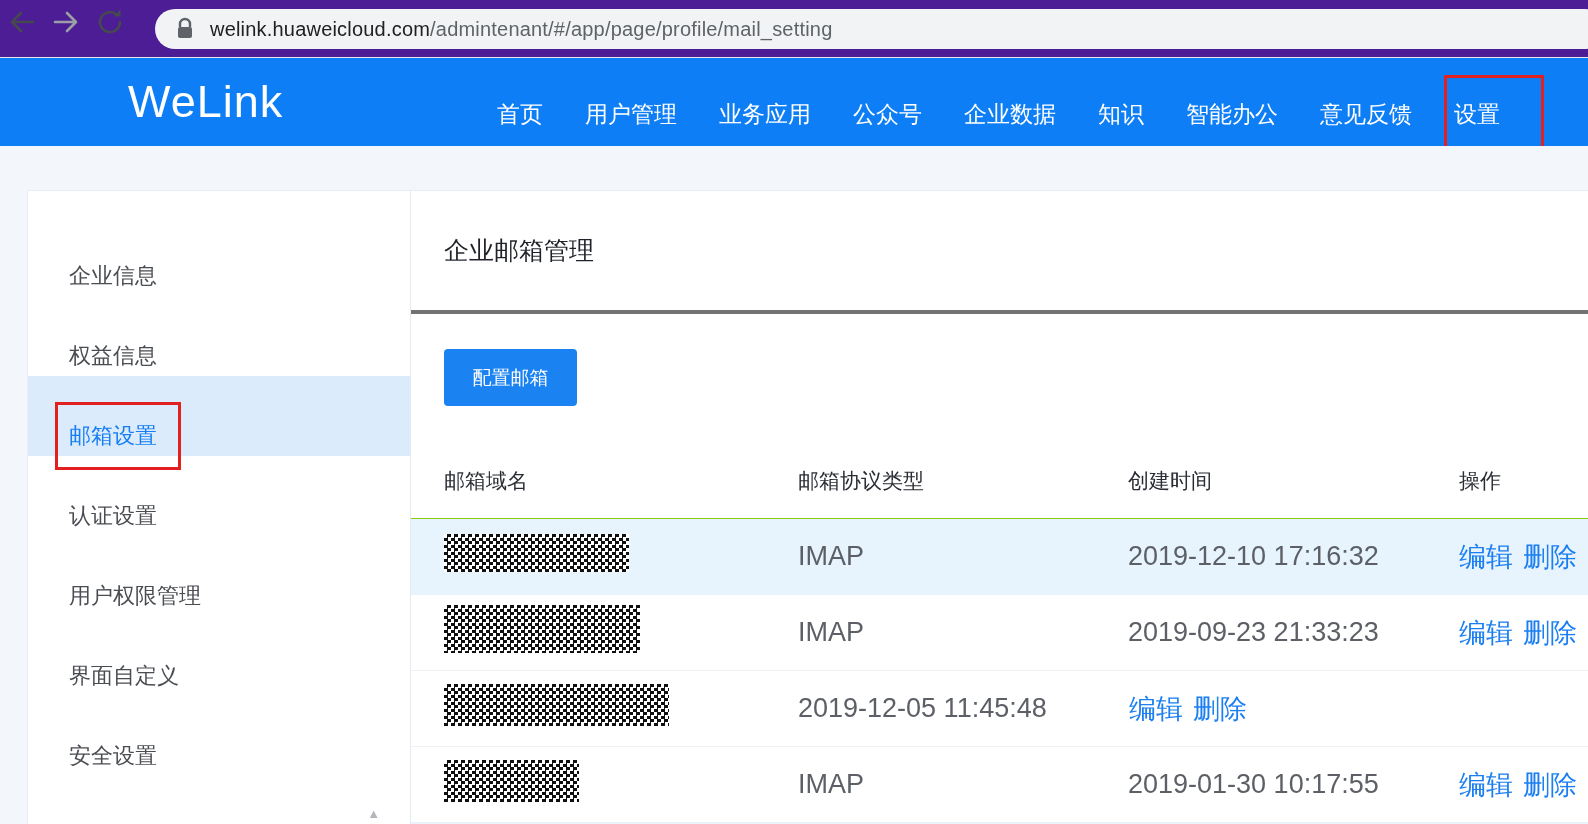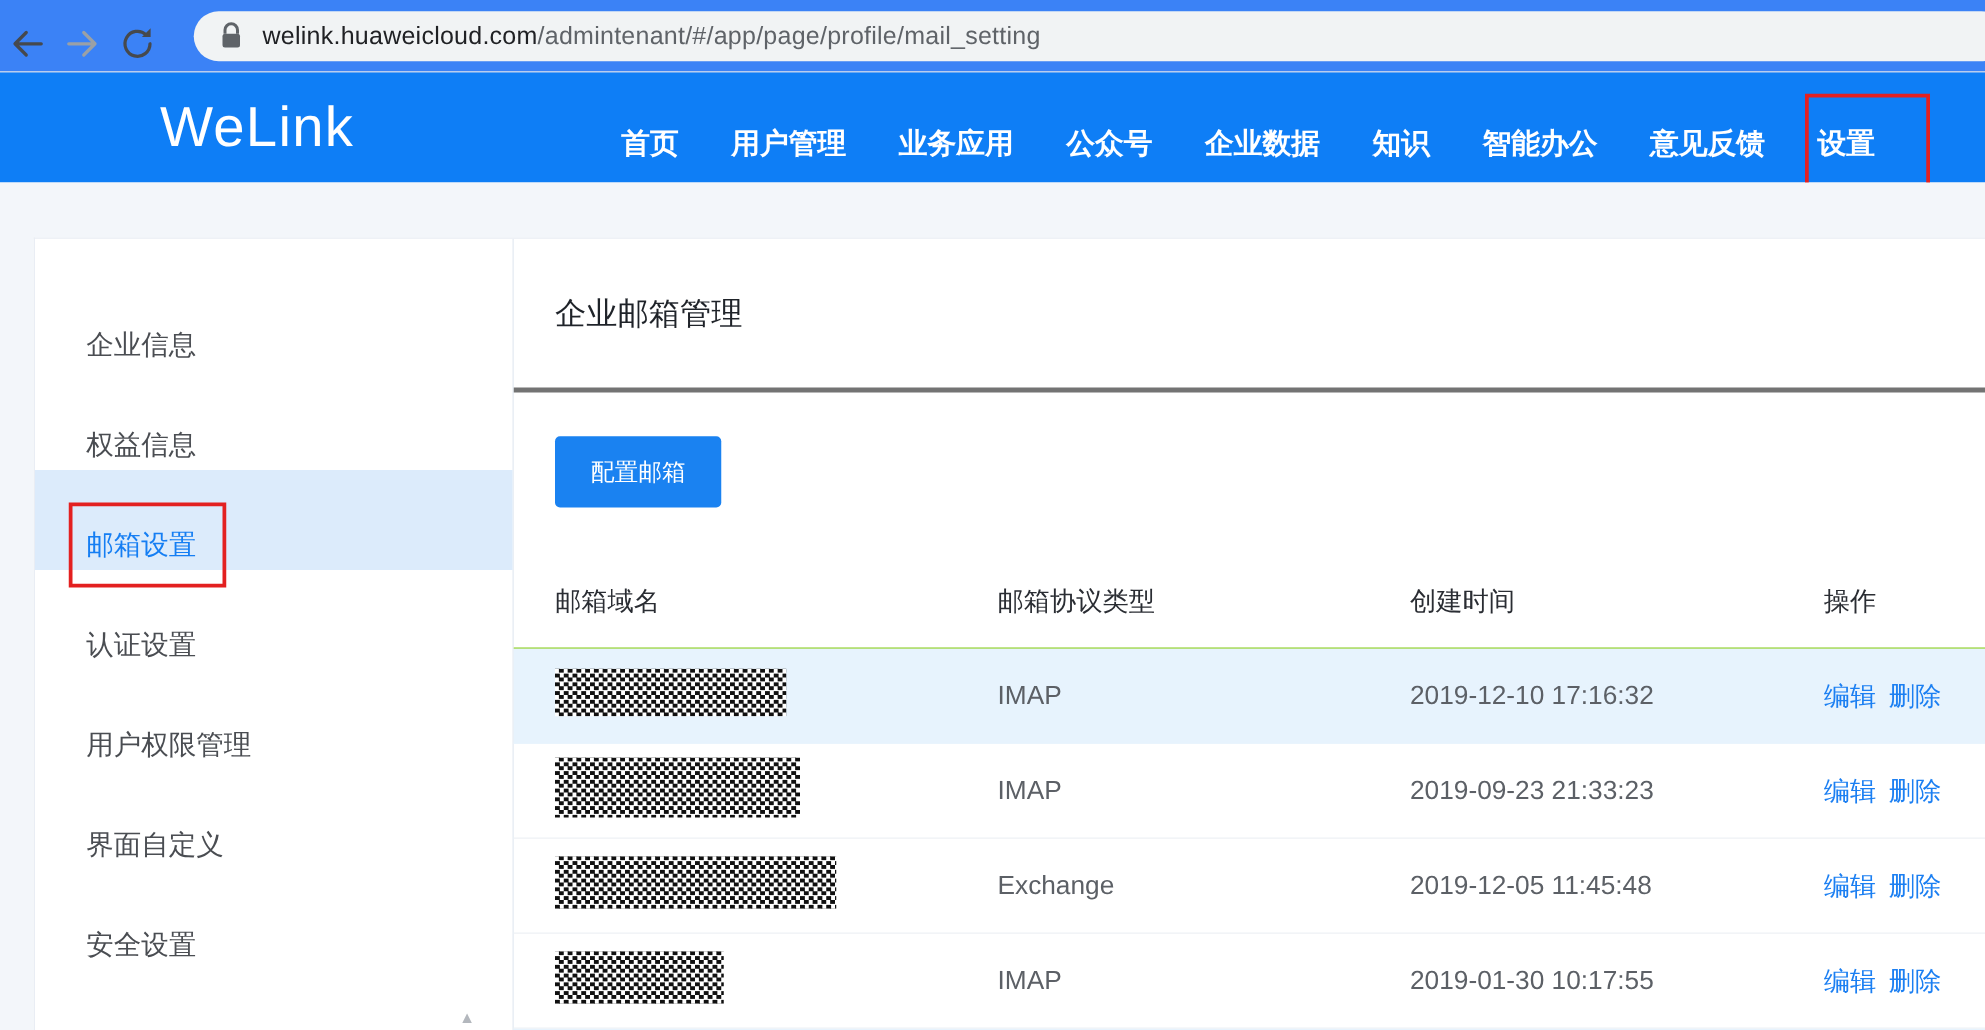--- a/index.html
+++ b/index.html
@@ -1,38 +1,38 @@
 <!DOCTYPE html>
 <html><head>
 <meta charset="utf-8">
 <style>
   * { margin:0; padding:0; box-sizing:border-box; }
   html,body { width:1588px; height:824px; overflow:hidden; background:#fff;
     font-family:"Liberation Sans","DejaVu Sans",sans-serif; }
   .stage { position:relative; width:1588px; height:824px; overflow:hidden; }
 
   
-  .chrome { position:absolute; left:0; top:0; width:1588px; height:58px; background:#3b82f6;
-    border-bottom:1px solid #e4e6ea; display:flex; align-items:flex-end; }
+  .chrome { position:absolute; left:0; top:0; width:1588px; height:58px; background:#4c1d95;
+    border-bottom:1px solid #e4e6ea; display:flex; align-items:flex-start; }
   .chrome-btn { width:44px; height:44px; display:flex; align-items:center; justify-content:center; cursor:pointer; }
   .chrome-btn svg { display:block; }
   .url-bar { position:absolute; left:155px; top:9px; height:40px; width:1450px;
     background:#f1f3f4; border-radius:20px; display:flex; align-items:center;
     padding-left:20px; gap:15px; }
   .url-text { font-size:20px; letter-spacing:0.2px; white-space:nowrap; }
   .url-domain { color:#202124; }
   .url-path { color:#5f6368; }
 
   
   .appbar { position:absolute; left:0; top:58px; width:1588px; height:88px; background:#0e7ef6; }
   .logo { position:absolute; left:128px; top:50%; transform:translateY(-50%);
     font-size:45px; color:#ffffff; font-weight:400; letter-spacing:1px; }
   .top-nav { position:absolute; left:497px; top:0; height:88px; display:flex; gap:42px; }
   .nav-item { position:relative; height:112px; display:flex; align-items:center;
-    font-size:23px; color:#ffffff; cursor:pointer; white-space:nowrap;font-weight:bold; }
+    font-size:23px; color:#ffffff; cursor:pointer; white-space:nowrap; }
   .nav-item .red-box { position:absolute; left:-10px; right:-44px; top:17px; bottom:14px;
     border:3px solid #e32020; pointer-events:none; }
   .nav-item .underline { position:absolute; bottom:0; left:50%; transform:translateX(-50%) translateX(20px);
     width:56px; height:5px; background:#ffffff; }
 
   
   .page { position:absolute; left:0; top:146px; width:1588px; height:678px; background:#f3f6fa; }
   .card { position:absolute; left:27px; top:44px; width:1561px; height:634px; background:#fff;
     border-top:1px solid #e9edf4; border-left:1px solid #e9edf4; display:flex; overflow:hidden; }
 
@@ -50,21 +50,21 @@
   
   .main { flex:1; position:relative; }
   .title-row { height:123px; display:flex; align-items:center; padding-left:33px;
     font-size:25px; color:#1f2329; border-bottom:4px solid #737373; }
   .btn-row { padding:35px 0 0 33px; }
   .cfg-btn { width:133px; height:57px; background:#1a82f1; color:#fff; font-size:19px;
     border:none; border-radius:4px; cursor:pointer; font-family:inherit; }
   .table { margin-top:38px; }
   .thead { height:75px; display:flex; align-items:center; font-size:21px; color:#2a2d33;
     border-bottom:1px solid #84cc16; }
-  .trow { height:76px; display:flex; align-items:center; font-size:21px; color:#5c6066;
+  .trow { height:76px; display:flex; align-items:center; font-size:27px; color:#5c6066;
     border-bottom:1px solid #eef1f5; }
   .trow.highlighted { background:#e7f3fd; border-bottom-color:#e7f3fd; }
   .c1 { width:387px; padding-left:33px; }
   .c2 { width:330px; }
   .c3 { width:331px; }
   .c4 { flex:1; display:flex; gap:10px; }
   .thead .c4 { color:#2a2d33; }
   .redaction { display:inline-block;
     background:repeating-conic-gradient(#101010 0% 25%, #ffffff 0% 50%);
     background-size:7px 7px; }
@@ -197,21 +197,20 @@
                 <div class="c1"><span class="redaction" style="width: 196px; height: 48px;"></span></div>
                 <div class="c2">IMAP</div>
                 <div class="c3">2019-09-23 21:33:23</div>
                 <div class="c4">
                   <a class="action-link">编辑</a>
                   <a class="action-link">删除</a>
                 </div>
               </div>
               <div class="trow">
                 <div class="c1"><span class="redaction" style="width: 225px; height: 42px;"></span></div>
-                <div class="c2">Exchange</div>
                 <div class="c3">2019-12-05 11:45:48</div>
                 <div class="c4">
                   <a class="action-link">编辑</a>
                   <a class="action-link">删除</a>
                 </div>
               </div>
               <div class="trow">
                 <div class="c1"><span class="redaction" style="width: 135px; height: 42px;"></span></div>
                 <div class="c2">IMAP</div>
                 <div class="c3">2019-01-30 10:17:55</div>

